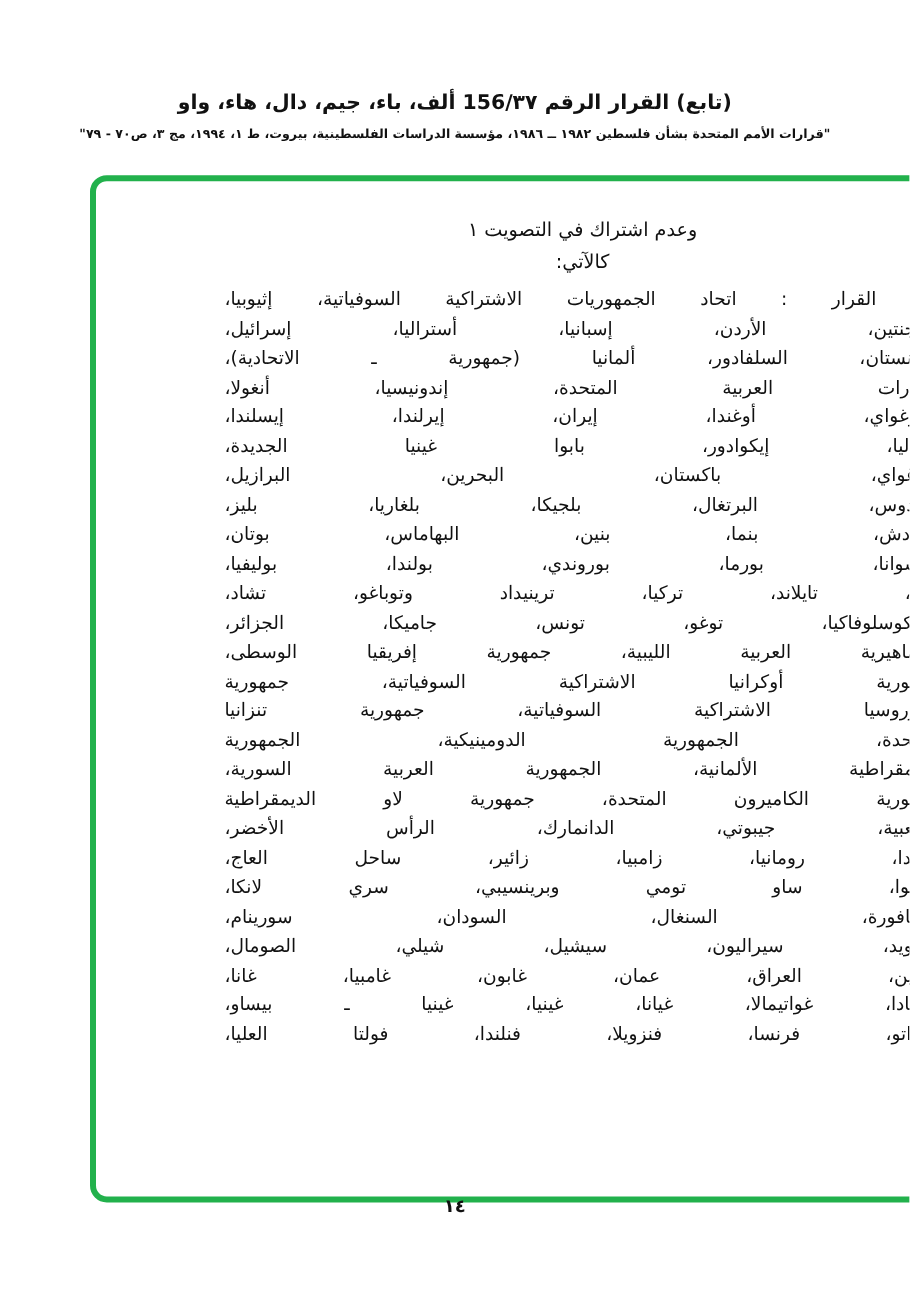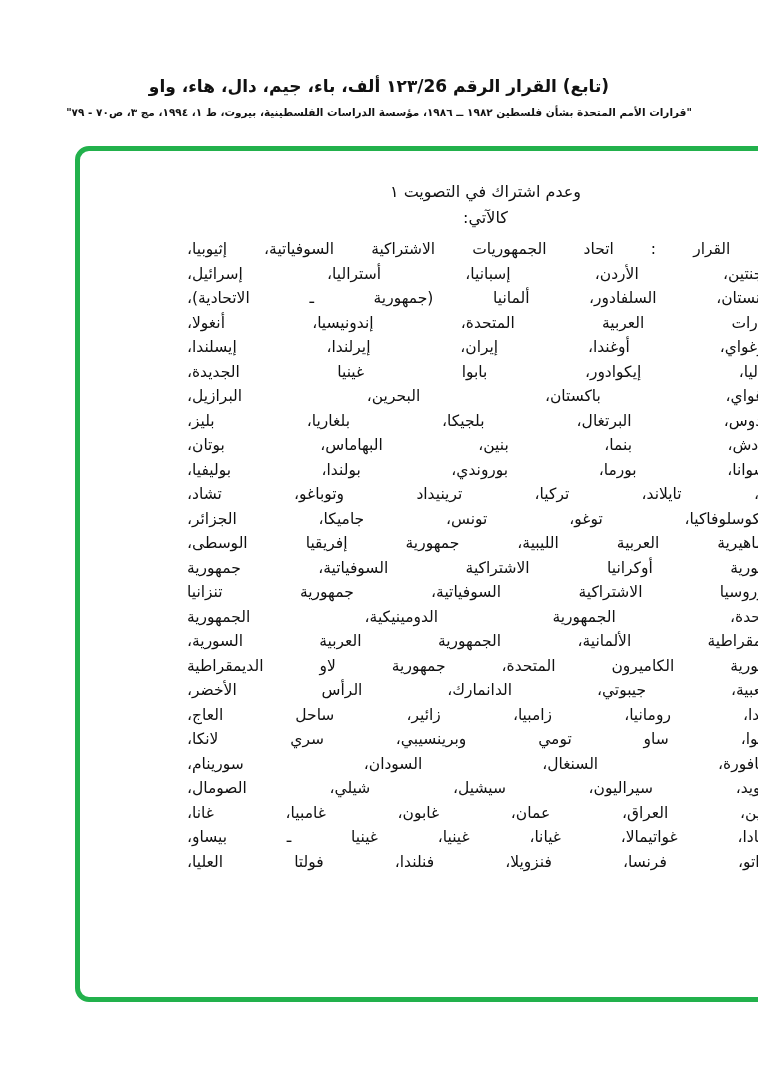--- a/index.html
+++ b/index.html
@@ -78,21 +78,21 @@
     font-weight: bold;
     direction: rtl;
   }
 </style>
 </head>
 <body>
 
 <div class="page">
 
   <div class="header">
-    <div class="title">(تابع) القرار الرقم ١٢٣/26 ألف، باء، جيم، دال، هاء، واو</div>
+    <div class="title">(تابع) القرار الرقم 156/٣٧ ألف، باء، جيم، دال، هاء، واو</div>
     <div class="citation">"قرارات الأمم المتحدة بشأن فلسطين ١٩٨٢ ــ ١٩٨٦، مؤسسة الدراسات الفلسطينية، بيروت، ط ١، ١٩٩٤، مج ٣، ص٧٠ - ٧٩"</div>
   </div>
 
   <div class="green-box" style="border-color: rgb(34, 177, 76);">
     <div class="box-heading">وعدم اشتراك في التصويت ١</div>
     <div class="box-heading">كالآتي:</div>
     <div class="country-list">
         <div class="country-line">مع القرار :  اتحاد الجمهوريات الاشتراكية السوفياتية، إثيوبيا،</div>
         <div class="country-line">الأرجنتين، الأردن، إسبانيا، أستراليا، إسرائيل،</div>
         <div class="country-line">أفغانستان، السلفادور، ألمانيا (جمهورية ـ الاتحادية)،</div>
@@ -115,14 +115,15 @@
         <div class="country-line">رواندا، رومانيا، زامبيا، زائير، ساحل العاج،</div>
         <div class="country-line">ساموا، ساو تومي وبرينسيبي، سري لانكا،</div>
         <div class="country-line">سنغافورة، السنغال، السودان، سورينام،</div>
         <div class="country-line">السويد، سيراليون، سيشيل، شيلي، الصومال،</div>
         <div class="country-line">الصين، العراق، عمان، غابون، غامبيا، غانا،</div>
         <div class="country-line">غرينادا، غواتيمالا، غيانا، غينيا، غينيا ـ بيساو،</div>
         <div class="country-line">فانواتو، فرنسا، فنزويلا، فنلندا، فولتا العليا،</div>
       </div>
   </div>
 
+  <div class="page-number">١٤</div>
 
 </div>
 
 </body></html>

